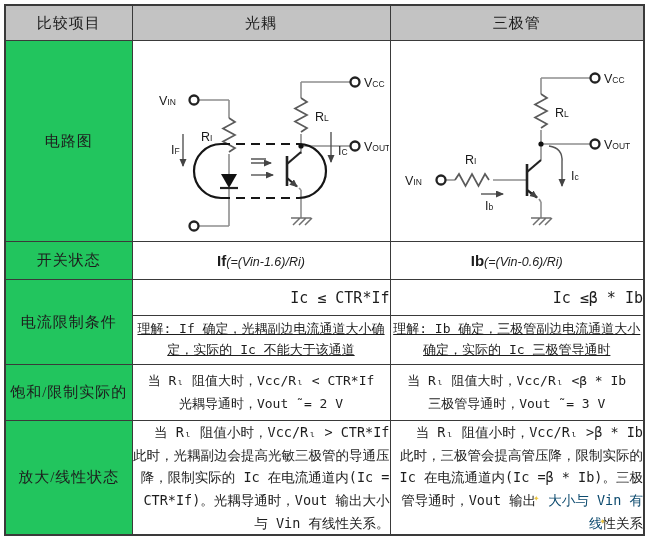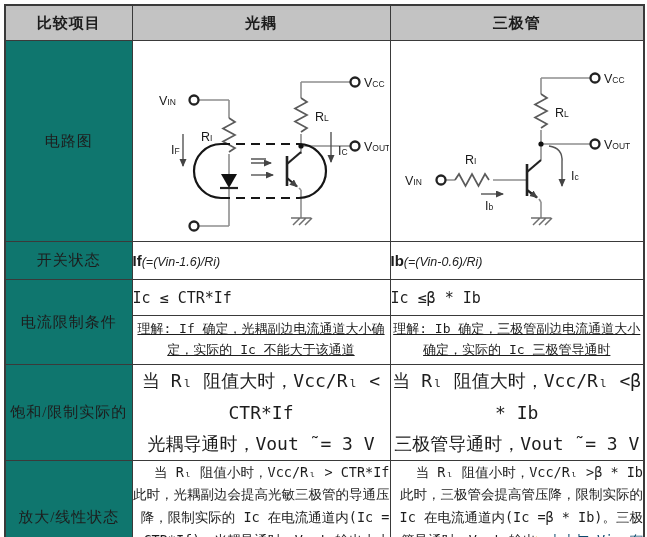--- a/index.html
+++ b/index.html
@@ -2,34 +2,34 @@
 <html><head>
 <meta charset="utf-8">
 <style>
   html,body{margin:0;padding:0;background:#ffffff;}
   body{width:647px;height:537px;position:relative;font-family:"Liberation Serif",serif;color:#1d1d1d;}
   .tablewrap{position:absolute;left:4px;top:4px;}
   table.cmp{border-collapse:collapse;table-layout:fixed;width:639px;border:2px solid #3a3a3a;}
   table.cmp td, table.cmp th{border:1px solid #3a3a3a;padding:0;vertical-align:middle;overflow:hidden;}
   col.c1{width:127px;} col.c2{width:258px;} col.c3{width:254px;}
 
-  th.hd{background:#c3c3c3;height:34px;font-weight:bold;font-size:15px;letter-spacing:1px;text-align:center;margin-top:48px;}
-  td.rowlabel{font-size:15px;text-align:center;letter-spacing:1px;background:#0f766e;}
+  th.hd{background:#c3c3c3;height:34px;font-weight:normal;font-size:15px;letter-spacing:1px;text-align:center;margin-top:48px;}
+  td.rowlabel{font-size:15px;text-align:center;letter-spacing:1px;background:#22c55e;}
 
   td.circ{height:200px;background:#fff;}
   td.circ svg{display:block;margin:0 auto;}
 
-  td.fcur{height:37px;font-family:"Liberation Sans",sans-serif;margin-left:16px;}
+  td.fcur{height:37px;text-align:center;font-family:"Liberation Sans",sans-serif;margin-left:16px;}
   .fsym{font-weight:bold;font-size:15px;font-style:normal;}
   .fexpr{font-style:italic;font-size:12.5px;color:#222;}
 
-  td.formula{height:35px;text-align:left;font-family:"DejaVu Sans Mono",monospace;font-size:15px;}
+  td.formula{height:35px;text-align:right;font-family:"DejaVu Sans Mono",monospace;font-size:15px;}
   td.note{height:48px;text-align:center;font-family:"DejaVu Sans Mono",monospace;font-size:13px;line-height:1.6;padding:2px 6px;text-decoration:underline;}
 
-  td.sat{height:55px;text-align:center;font-family:"DejaVu Sans Mono",monospace;font-size:18px;line-height:1.75;padding:2px 6px;}
+  td.sat{height:55px;text-align:center;font-family:"DejaVu Sans Mono",monospace;font-size:13px;line-height:1.75;padding:2px 6px;}
   td.amp{height:113px;text-align:right;font-family:"DejaVu Sans Mono",monospace;font-size:13.5px;line-height:1.68;padding:3px 8px;}
   .ampline{display:block;}
   .wm{color:#0c4a6e;position:relative;padding-left:12px;}
   .sparkle{color:#ecc53f;font-size:10px;position:relative;top:-4px;margin:0 -3px;}
 
   
   .wire{stroke:#8f8f8f;stroke-width:1.6;fill:none;}
   .res{stroke:#5a5a5a;stroke-width:1.7;fill:none;}
   .comp{stroke:#222;stroke-width:2.2;fill:none;}
   .compthick{stroke:#222;stroke-width:2.6;fill:none;}
@@ -186,21 +186,21 @@
   </tr>
   <tr>
     <td class="note">理解: If 确定，光耦副边电流通道大小确定，实际的 Ic 不能大于该通道</td>
     <td class="note">理解: Ib 确定，三极管副边电流通道大小确定，实际的 Ic 三极管导通时</td>
   </tr>
 
   <tr>
     <td class="rowlabel">饱和/限制实际的</td>
     <td class="sat">
       <span class="ampline">当 Rₗ 阻值大时，Vcc/Rₗ &lt; CTR*If</span>
-      <span class="ampline">光耦导通时，Vout ˜= 3 V</span>
+      <span class="ampline">光耦导通时，Vout ˜= 2 V</span>
     </td>
     <td class="sat">
       <span class="ampline">当 Rₗ 阻值大时，Vcc/Rₗ &lt;β * Ib</span>
       <span class="ampline">三极管导通时，Vout ˜= 3 V</span>
     </td>
   </tr>
 
   <tr>
     <td class="rowlabel">放大/线性状态</td>
     <td class="amp">

